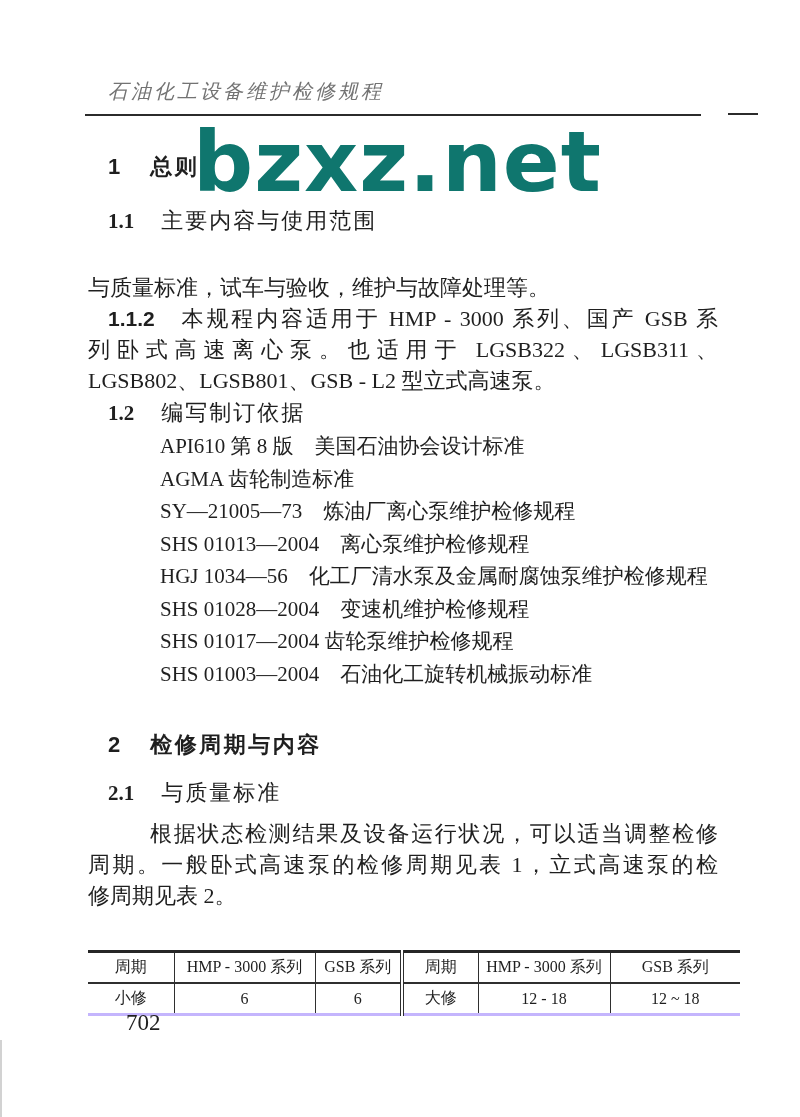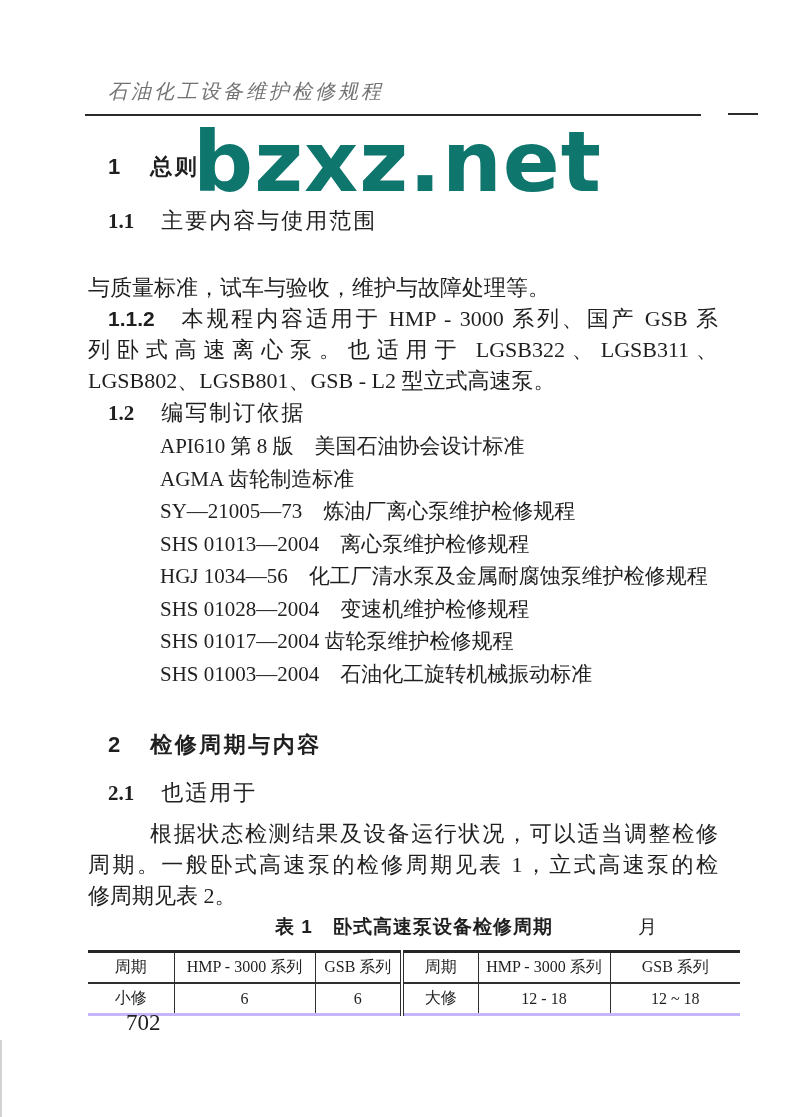--- a/index.html
+++ b/index.html
@@ -138,31 +138,27 @@
   <div class="ref" style="top:564px">HGJ 1034—56　化工厂清水泵及金属耐腐蚀泵维护检修规程</div>
   <div class="ref" style="top:597px">SHS 01028—2004　变速机维护检修规程</div>
   <div class="ref" style="top:629px">SHS 01017—2004 齿轮泵维护检修规程</div>
   <div class="ref" style="top:662px">SHS 01003—2004　石油化工旋转机械振动标准</div>
 
   <div class="line h1 ind1" style="top:731px">
     <span class="num">2</span><span class="ttl">检修周期与内容</span>
   </div>
 
   <div class="line h2 ind1" style="top:779px">
-    <span class="num">2.1</span><span class="ttl">也适用于</span>
+    <span class="num">2.1</span><span class="ttl">与质量标准</span>
   </div>
 
   <div class="line fill ind2" style="top:820px">根据状态检测结果及设备运行状况，可以适当调整检修</div>
   <div class="line fill" style="top:851px">周期。一般卧式高速泵的检修周期见表 1，立式高速泵的检</div>
   <div class="line" style="top:882px">修周期见表 2。</div>
 
-  <div class="tbl-caption">
-    <span class="cap">表 1　卧式高速泵设备检修周期</span>
-    <span class="unit">月</span>
-  </div>
 
   <table class="t1">
     <colgroup>
       <col style="width:86px">
         <col style="width:141px">
         <col style="width:87px">
       <col style="width:76px">
         <col style="width:132px">
         <col style="width:130px">
     </colgroup>

